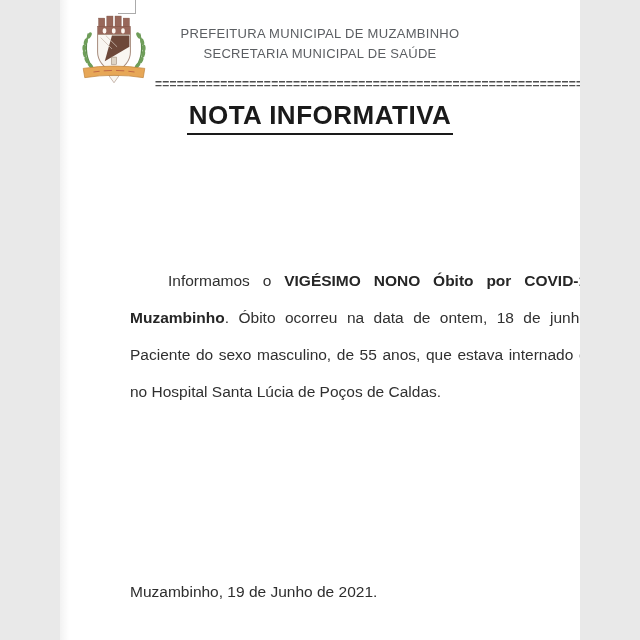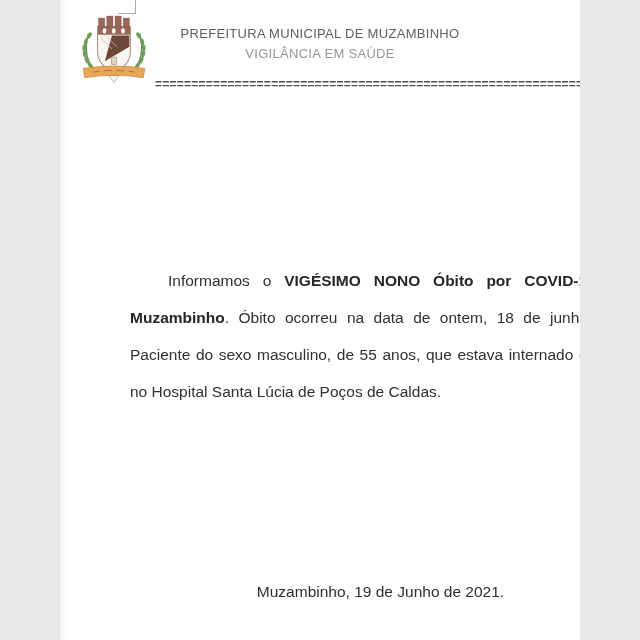--- a/index.html
+++ b/index.html
@@ -33,21 +33,21 @@
   .title{display:inline-block;font-size:26px;font-weight:700;letter-spacing:.5px;color:#1a1a1a;
     border-bottom:2.5px solid #1a1a1a;padding:0 2px 2px 2px;}
   .subtitle{position:absolute;left:0;right:0;top:180px;text-align:center;
     font-size:20px;font-weight:700;letter-spacing:.2px;color:#1d1d1d;}
   .para{position:absolute;left:70px;width:501px;top:262px;margin:0;
     font-size:15.5px;line-height:37px;color:#303030;text-align:justify;text-indent:38px;}
   .para .b{font-weight:700;color:#262626;}
   .condolence{position:absolute;left:70px;width:501px;top:426px;margin:0;
     font-size:15.5px;line-height:27.6px;color:#303030;text-indent:38px;}
   .dateline{position:absolute;left:70px;width:501px;top:583px;margin:0;
-    font-size:15.5px;color:#2e2e2e;text-align:center;}
+    font-size:15.5px;color:#2e2e2e;}
 </style>
 </head>
 <body>
 
 <div class="canvas">
 
   <div class="edge-tint"></div>
   <div class="corner corner-left"></div>
   <div class="corner corner-right"></div>
 
@@ -98,21 +98,21 @@
 
       <g>
         <path d="M8 52 Q38 47.5 68 52 L66.5 61 Q38 56.5 9.5 61 Z" stroke="#c2853e" stroke-width="0.7" fill="#e7a757"></path>
         <path d="M18 55.5 L24 54.8 M28 54.4 L36 54 M40 54 L48 54.4 M52 54.8 L58 55.5" stroke="#b85a41" stroke-width="0.8" fill="none"></path>
       </g>
     </svg>
   </div>
 
   <div class="org">
     <div>PREFEITURA MUNICIPAL DE MUZAMBINHO</div>
-    <div class="light">VIGILÂNCIA EM SAÚDE</div>
+    <div>SECRETARIA MUNICIPAL DE SAÚDE</div>
   </div>
 
   <div class="vig">
     <svg width="66" height="60" viewBox="0 0 64 58">
 
       <circle cx="31" cy="30" r="20" fill="none" stroke-width="11" stroke-linecap="round" stroke-dasharray="84 42" transform="rotate(30 31 30)" stroke="#5f9750"></circle>
 
       <circle cx="31" cy="30" r="20" fill="none" stroke-width="10.5" stroke-linecap="butt" stroke-dasharray="16 110" transform="rotate(215 31 30)" stroke="#8fba7a"></circle>
 
       <circle cx="32" cy="29" r="21.5" fill="none" stroke-width="6" stroke-linecap="round" stroke-dasharray="28 108" transform="rotate(-60 32 29)" stroke="#eaa55f"></circle>
@@ -120,20 +120,23 @@
       <ellipse cx="24" cy="26" rx="7.5" ry="6" transform="rotate(-15 24 26)" fill="#76a35e"></ellipse>
 
       <ellipse cx="46" cy="8.5" rx="5.5" ry="3.8" transform="rotate(-20 46 8.5)" fill="#eaa55f"></ellipse>
     </svg>
     <div class="vig-t1">VIGILÂNCIA</div>
     <div class="vig-t2">EM SAÚDE</div>
   </div>
 
   <div class="sep">================================================================</div>
 
+  <div class="title-row">
+    <span class="title">NOTA INFORMATIVA</span>
+  </div>
 
 
   <p class="para"><span>Informamos o </span><span class="b">VIGÉSIMO NONO Óbito por COVID-19 em Muzambinho</span><span>. Óbito ocorreu na data de ontem, 18 de junho/2021. Paciente do sexo masculino, de 55 anos, que estava internado em UTI no Hospital Santa Lúcia de Poços de Caldas.</span></p>
 
 
   <p class="dateline">Muzambinho, 19 de Junho de 2021.</p>
 
 </div>
 
 </body></html>

